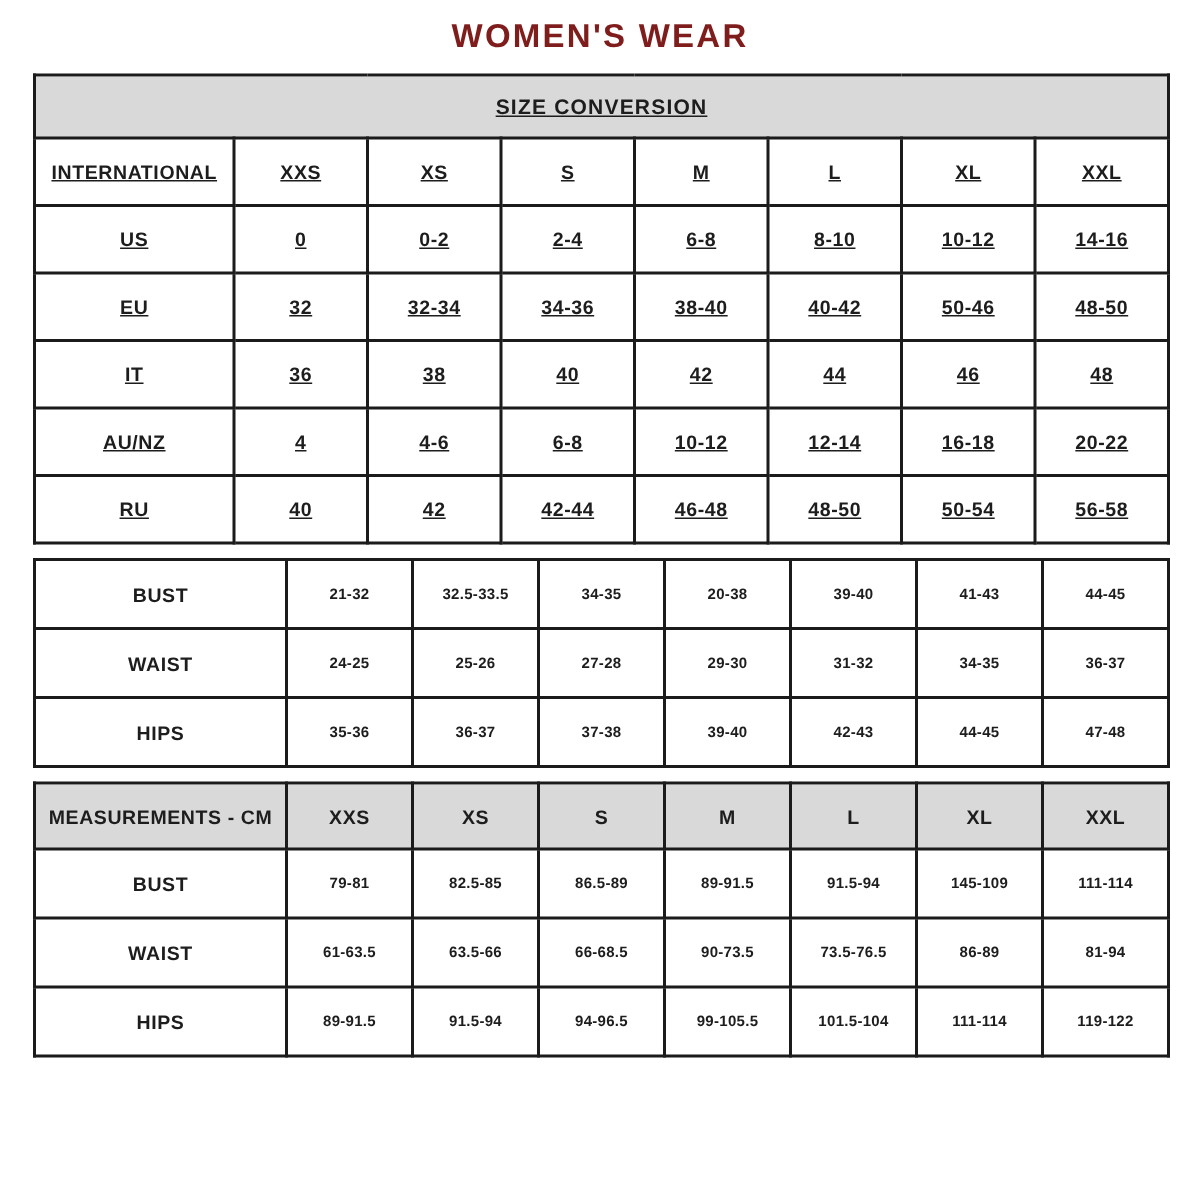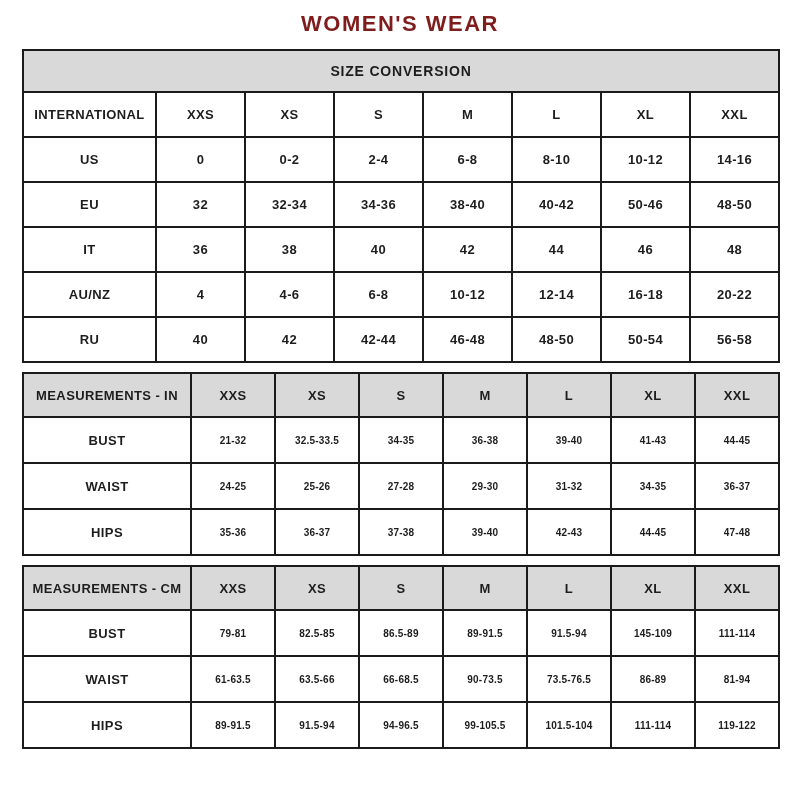--- a/index.html
+++ b/index.html
@@ -46,20 +46,21 @@
   #size-table .banner-cell {
     height: 40px;
     background: #d9d9d9;
     font-size: 14px;
     font-weight: 700;
     letter-spacing: 0.8px;
   }
   #size-table td {
     height: 43px;
     font-size: 13px;
+    text-decoration: underline;
   }
   #size-table .header-cell {
     background: #ffffff;
     font-size: 13px;
   }
   
   .meas-table .header-cell {
     height: 42px;
     background: #d9d9d9;
     font-size: 13px;
@@ -167,35 +168,25 @@
       <col style="width:84px">
         <col style="width:84px">
         <col style="width:84px">
       <col style="width:84px">
         <col style="width:84px">
         <col style="width:84px">
       <col style="width:84px">
     </colgroup>
     <tbody>
         <tr>
-          <td class="header-cell label-cell">MEASUREMENTS - IN</td>
-          <td class="header-cell">XXS</td>
-          <td class="header-cell">XS</td>
-          <td class="header-cell">S</td>
-          <td class="header-cell">M</td>
-          <td class="header-cell">L</td>
-          <td class="header-cell">XL</td>
-          <td class="header-cell">XXL</td>
-        </tr>
-        <tr>
           <td class="label-cell">BUST</td>
           <td class="value-cell">21-32</td>
           <td class="value-cell">32.5-33.5</td>
           <td class="value-cell">34-35</td>
-          <td class="value-cell">36-38</td>
+          <td class="value-cell">20-38</td>
           <td class="value-cell">39-40</td>
           <td class="value-cell">41-43</td>
           <td class="value-cell">44-45</td>
         </tr>
         <tr>
           <td class="label-cell">WAIST</td>
           <td class="value-cell">24-25</td>
           <td class="value-cell">25-26</td>
           <td class="value-cell">27-28</td>
           <td class="value-cell">29-30</td>

